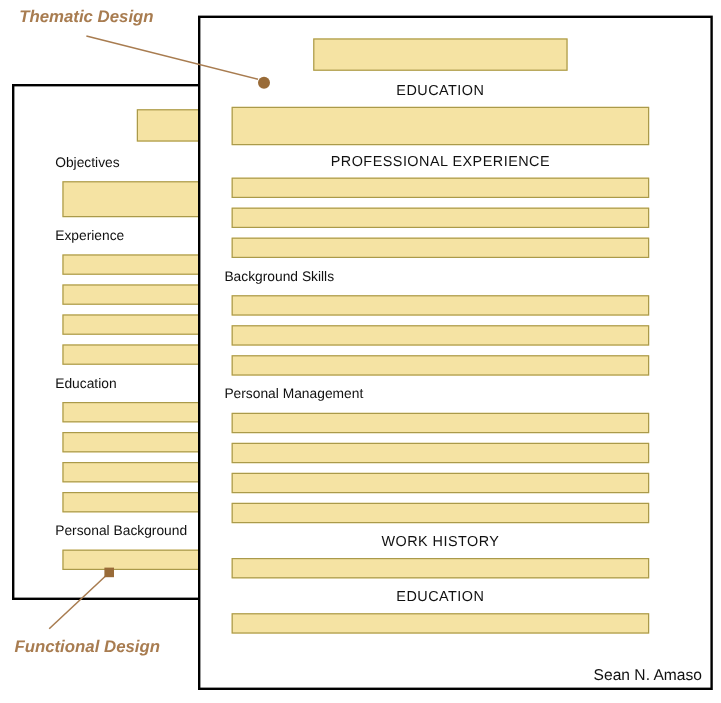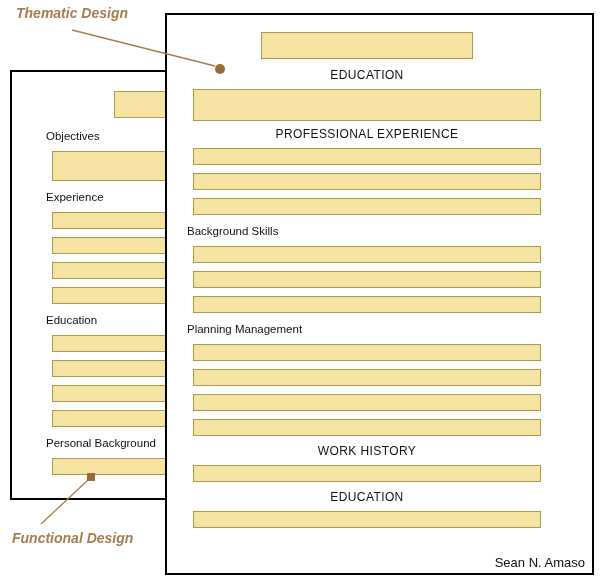--- a/index.html
+++ b/index.html
@@ -75,21 +75,21 @@
         <div class="heading">EDUCATION</div>
         <div class="tall-bar"></div>
         <div class="heading">PROFESSIONAL EXPERIENCE</div>
         <div class="bar"></div>
         <div class="bar"></div>
         <div class="bar"></div>
         <div class="label">Background Skills</div>
         <div class="bar"></div>
         <div class="bar"></div>
         <div class="bar"></div>
-        <div class="label">Planning Management</div>
+        <div class="label">Personal Management</div>
         <div class="bar"></div>
         <div class="bar"></div>
         <div class="bar"></div>
         <div class="bar"></div>
         <div class="heading">WORK HISTORY</div>
         <div class="bar"></div>
         <div class="heading">EDUCATION</div>
         <div class="bar"></div>
       </div>
     <div class="signature">Sean N. Amaso</div>

